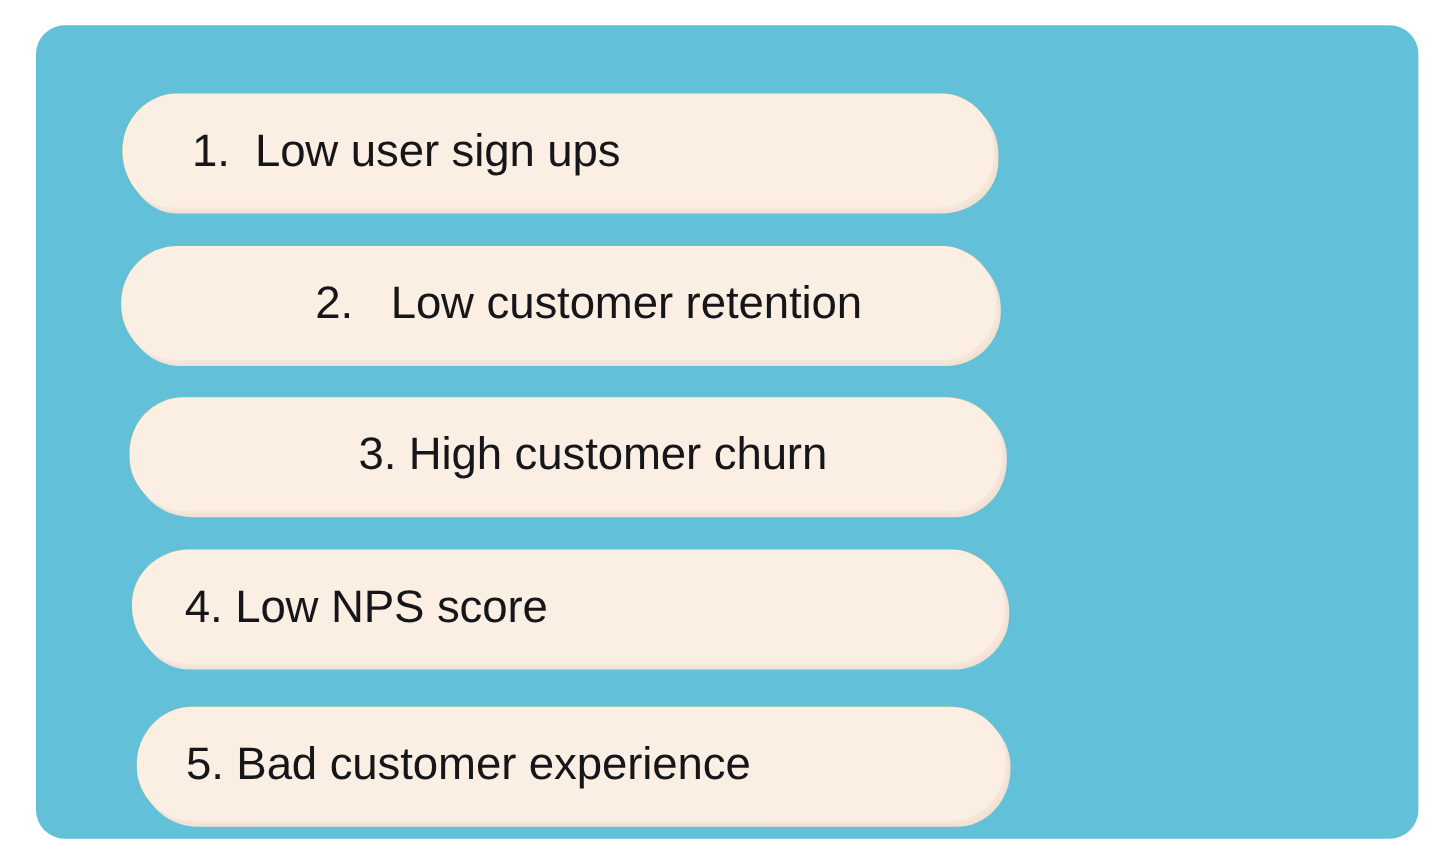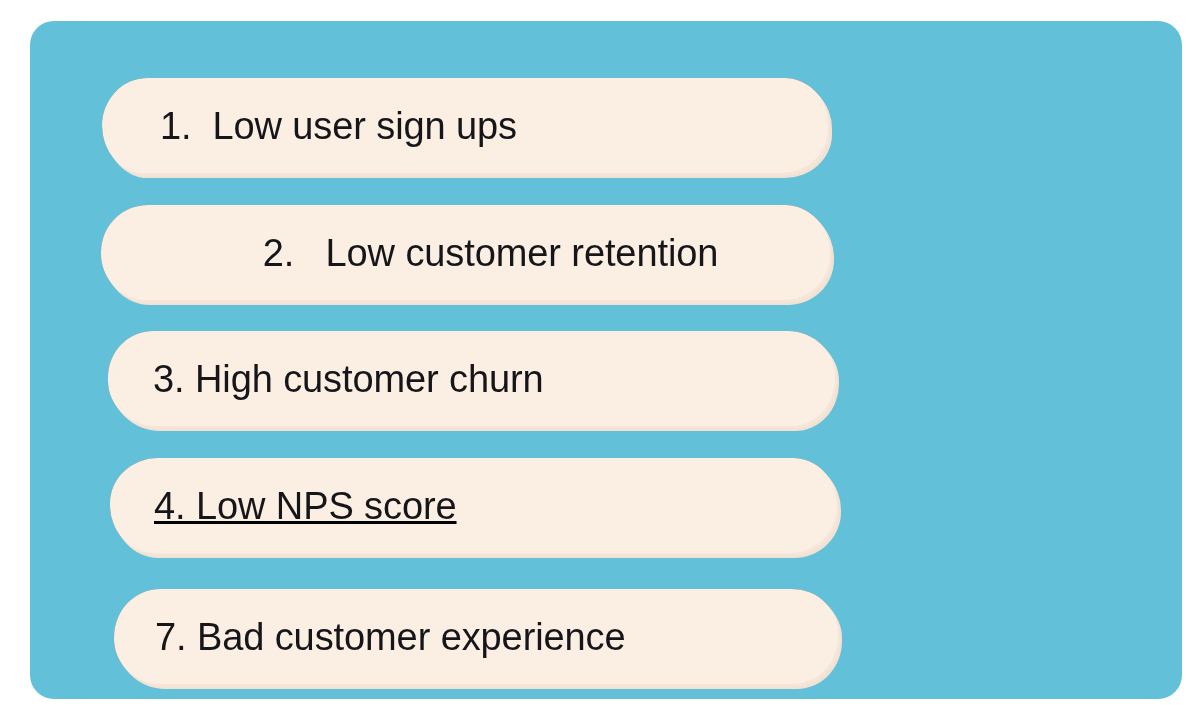--- a/index.html
+++ b/index.html
@@ -40,21 +40,21 @@
     left: 0;
     top: 0;
     width: 100%;
     height: 100%;
   }
 
   
   .card {
     position: absolute;
     height: 95px;
-    background: #737373;
+    background: #eab308;
     box-sizing: border-box;
     display: flex;
     align-items: center;
   }
 
   
   .card .layer {
     position: absolute;
     left: 0;
     top: 0;
@@ -108,28 +108,28 @@
     left: 71px;  top: 184px; width: 729px;
     border-radius: 47px 45px 46px 45px / 47px 48px 45px 46px;
     justify-content: center;
   }
   .card-2 .layer, .card-2 .face { border-radius: 47px 45px 46px 45px / 47px 48px 45px 46px; }
   .card-2 .label { padding-left: 50px; }
 
   .card-3 {
     left: 78px;  top: 310px; width: 727px;
     border-radius: 45px 47px 44px 48px / 46px 45px 47px 45px;
+    justify-content: center;
   }
   .card-3 .layer, .card-3 .face { border-radius: 45px 47px 44px 48px / 46px 45px 47px 45px; }
   .card-3 .label { padding-left: 45px; }
 
   .card-4 {
     left: 80px;  top: 437px; width: 727px;
     border-radius: 48px 44px 47px 44px / 45px 47px 46px 48px;
-    text-decoration: underline;
   }
   .card-4 .layer, .card-4 .face { border-radius: 48px 44px 47px 44px / 45px 47px 46px 48px; }
   .card-4 .label { padding-left: 44px; }
 
   .card-5 {
     left: 84px;  top: 568px; width: 724px;
     border-radius: 46px 46px 45px 47px / 48px 44px 48px 45px;
   }
   .card-5 .layer, .card-5 .face { border-radius: 46px 46px 45px 47px / 48px 44px 48px 45px; }
   .card-5 .label { padding-left: 41px; }
@@ -168,18 +168,18 @@
         <span class="layer l1"></span>
         <span class="layer l2"></span>
         <span class="face"></span>
         <span class="label">4. Low NPS score</span>
       </div>
 
       <div class="card card-5">
         <span class="layer l1"></span>
         <span class="layer l2"></span>
         <span class="face"></span>
-        <span class="label">7. Bad customer experience</span>
+        <span class="label">5. Bad customer experience</span>
       </div>
 
     </div>
   </div>
 </div>
 
 </body></html>

